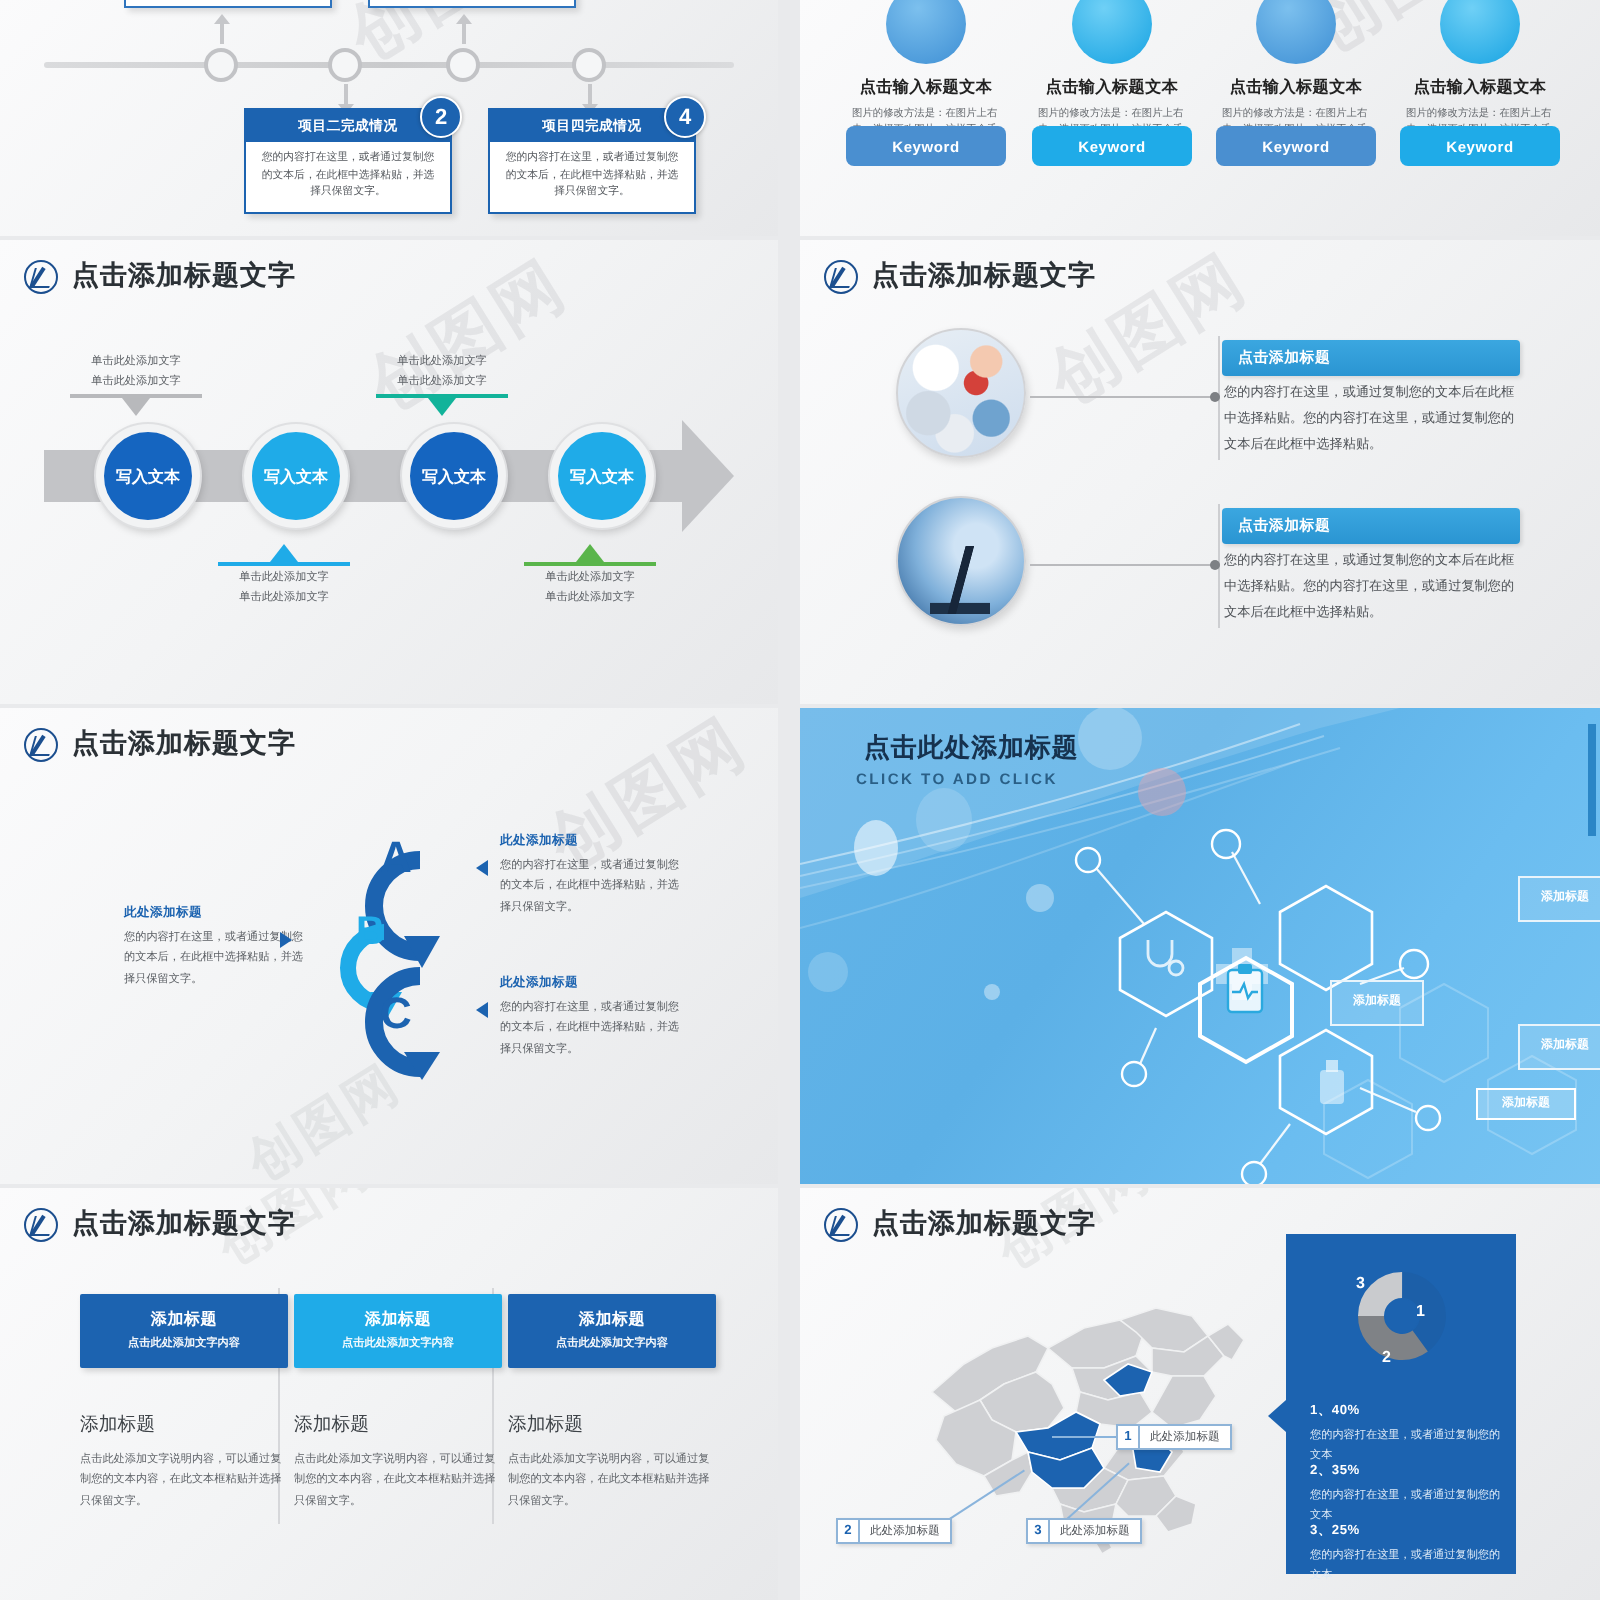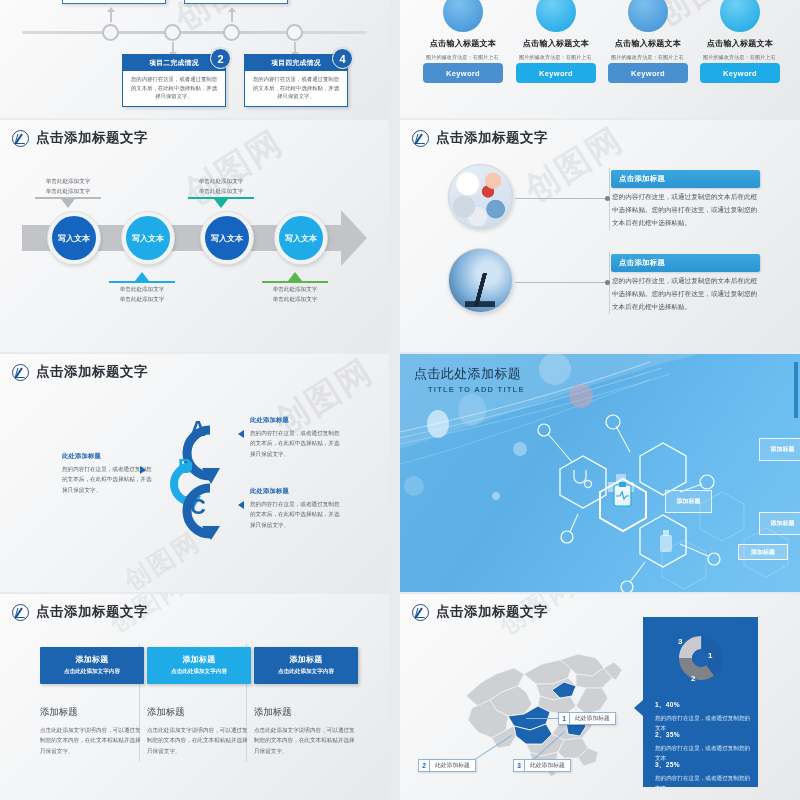--- a/index.html
+++ b/index.html
@@ -139,21 +139,21 @@
   .sidebox { position:absolute; width:92px; }
   .sidebox .sh { font-size:6.3px; font-weight:700; color:#1c63b0; letter-spacing:.2px; }
   .sidebox .sb { font-size:5.6px; color:#5b5f64; line-height:1.85; margin-top:3px; }
   .ptri { position:absolute; width:0;height:0;
           border-top:4px solid transparent; border-bottom:4px solid transparent; }
 
   
   #p6 { left:400px; top:354px; width:400px; height:238px;
         background: linear-gradient(125deg,#63b4e8 0%,#5cb0e6 38%,#6bbdf0 70%,#77c4f2 100%); }
   #p6 .sl-title-b { position:absolute; left:14px; top:11px; }
-  .bt-cn { font-size:13px; font-weight:400; color:#16324f; letter-spacing:.4px; }
+  .bt-cn { font-size:13px; font-weight:700; color:#16324f; letter-spacing:.4px;margin-left:18px; }
   .bt-en { font-size:7.6px; font-weight:700; color:#2a5f86; letter-spacing:1.2px; margin-top:2px; margin-left:14px;}
   .hexlab { position:absolute; border:1px solid #e9f4fb; background:rgba(255,255,255,0.12);
             color:#fff; font-size:6px; font-weight:700; line-height:1.45;
             display:flex; align-items:center; justify-content:center; text-align:center; }
   .hexlab.hl { background:rgba(255,255,255,0.20); border-color:#fff; }
   .rbar { position:absolute; right:2px; top:8px; width:4px; height:56px; background:#2b86c6; }
 
   
   #p7 { left:0; top:594px; width:389px; height:206px; }
   .c3 { position:absolute; width:104px; }
@@ -391,21 +391,21 @@
       <circle cx="181" cy="42" r="12" fill="rgba(233,160,170,0.45)"></circle>
       <circle cx="120" cy="95" r="7" fill="rgba(255,255,255,0.35)"></circle>
       <circle cx="14" cy="132" r="10" fill="rgba(255,255,255,0.18)"></circle>
       <circle cx="96" cy="142" r="4" fill="rgba(255,255,255,0.4)"></circle>
     </svg>
 
     <div class="rbar"></div>
 
     <div class="sl-title-b">
       <div class="bt-cn">点击此处添加标题</div>
-      <div class="bt-en">TITLE TO ADD TITLE</div>
+      <div class="bt-en">CLICK TO ADD CLICK</div>
     </div>
 
     <svg style="position:absolute;left:130px;top:50px;width:270px;height:190px;">
       <g stroke="#ffffff" fill="none" stroke-width="1.3">
         <polygon points="30,65 53,52 76,65 76,91 53,104 30,91"></polygon>
         <polygon points="70,88 93,75 116,88 116,114 93,127 70,114" stroke-width="2"></polygon>
         <polygon points="110,52 133,39 156,52 156,78 133,91 110,78"></polygon>
         <polygon points="110,124 133,111 156,124 156,150 133,163 110,150"></polygon>
       </g>
       <g stroke="#ffffff" stroke-width="1.1" fill="none" opacity="0.9">

